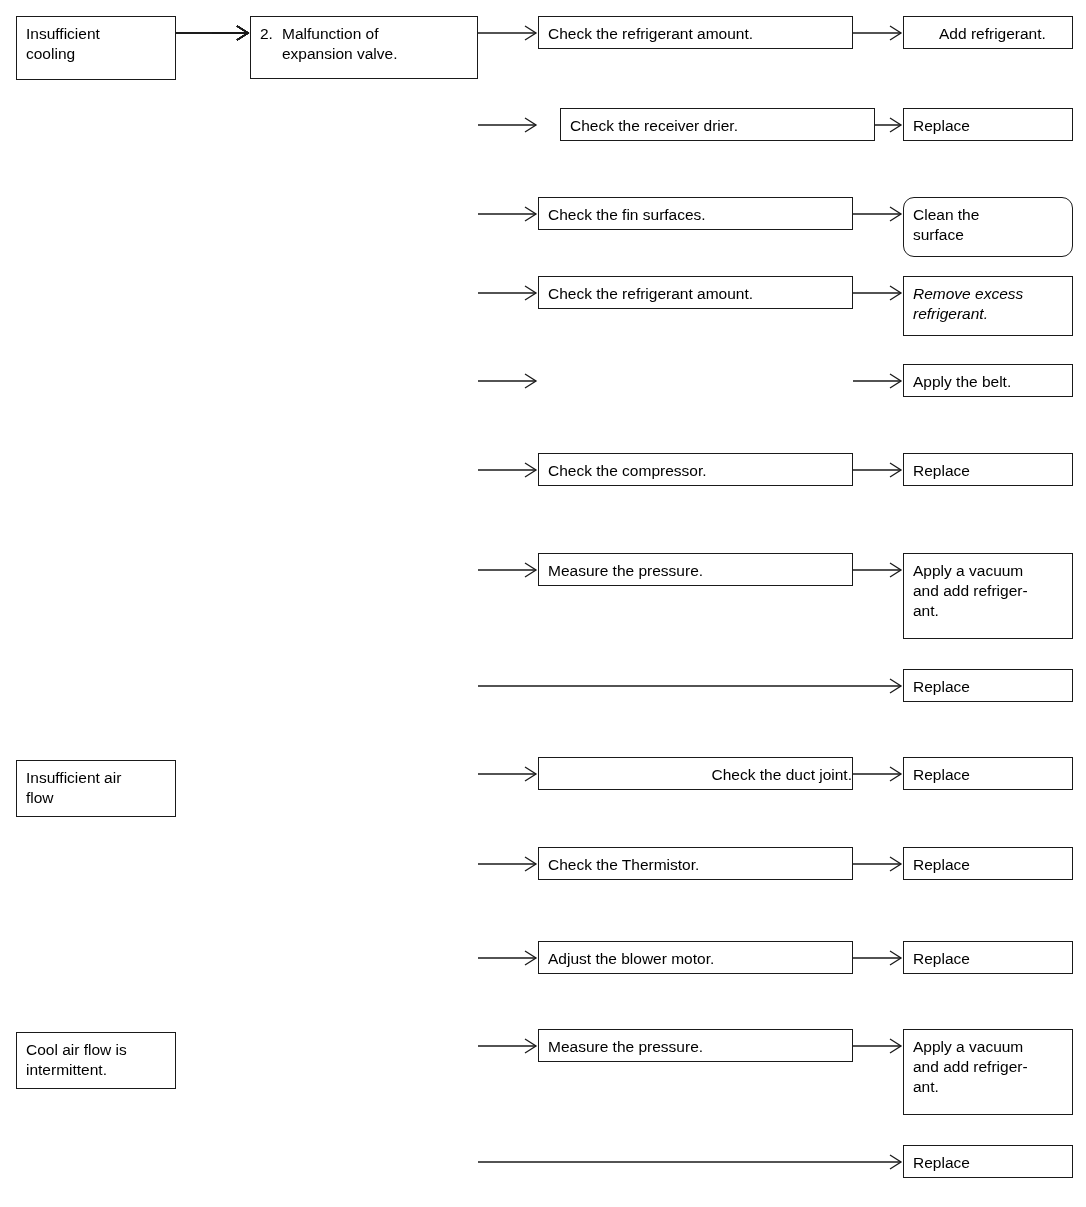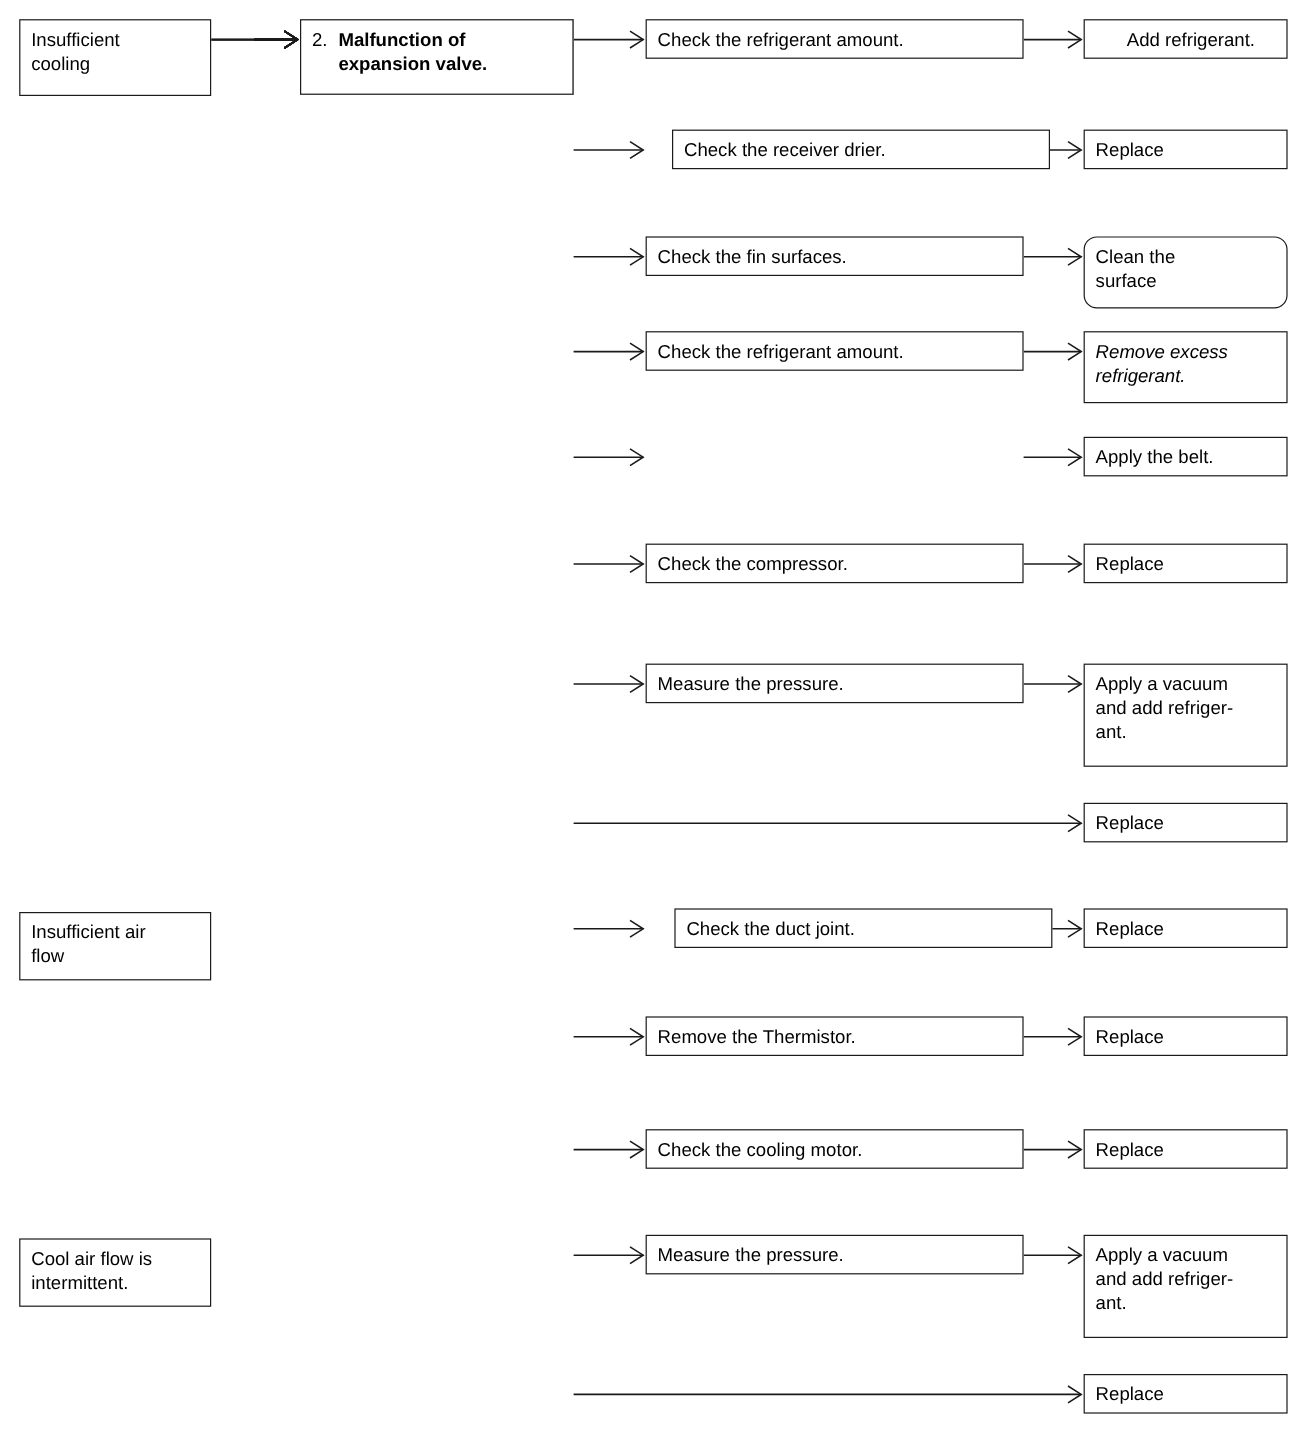--- a/index.html
+++ b/index.html
@@ -28,21 +28,20 @@
     padding:7px 0 7px 9px;
     white-space:pre;
   }
   .node .num{
     display:inline-block;
     width:22px;
   }
   .node .txt{
     display:inline-block;
     vertical-align:top;
-    font-weight:bold;
   }
   .node.plain{padding-left:9px;}
 </style>
 </head>
 <body>
 
 <div id="page">
   <svg id="wires" viewBox="0 0 1086 1207" width="1086" height="1207">
       <line x1="212" y1="33" x2="248" y2="33" stroke="#1a1a1a" stroke-width="1.3"></line>
       <polyline points="237,26 248,33 237,40" fill="none" stroke="#1a1a1a" stroke-width="1.3"></polyline>
@@ -156,28 +155,28 @@
     <div class="node plain" style="left: 903px; top: 553px; width: 170px; height: 86px;">Apply a vacuum
 and add refriger-
 ant.</div>
     <div class="node" style="left: 250px; top: 16px; width: 228px; height: 63px;"><span class="num">8.</span><span class="txt">Clogged expansion
 valve.</span></div>
     <div class="node plain" style="left: 903px; top: 669px; width: 170px; height: 33px;">Replace</div>
     <div class="node plain" style="left: 16px; top: 760px; width: 160px; height: 57px;">Insufficient air
 flow</div>
     <div class="node" style="left: 250px; top: 16px; width: 228px; height: 63px;"><span class="num">1.</span><span class="txt">Leakage at a duct
 joint.</span></div>
-    <div class="node plain" style="left: 562px; top: 757px; width: 315px; height: 33px;">Check the duct joint.</div>
+    <div class="node plain" style="left: 538px; top: 757px; width: 315px; height: 33px; text-align: right;">Check the duct joint.</div>
     <div class="node plain" style="left: 903px; top: 757px; width: 170px; height: 33px;">Replace</div>
     <div class="node" style="left: 250px; top: 16px; width: 228px; height: 63px;"><span class="num">2.</span><span class="txt">Evaporator frost.</span></div>
-    <div class="node plain" style="left: 538px; top: 847px; width: 315px; height: 33px;">Remove the Thermistor.</div>
+    <div class="node plain" style="left: 538px; top: 847px; width: 315px; height: 33px;">Check the Thermistor.</div>
     <div class="node plain" style="left: 903px; top: 847px; width: 170px; height: 33px;">Replace</div>
     <div class="node" style="left: 250px; top: 16px; width: 228px; height: 63px;"><span class="num">3.</span><span class="txt">Malfunction of
 blower motor.</span></div>
-    <div class="node plain" style="left: 538px; top: 941px; width: 315px; height: 33px;">Check the cooling motor.</div>
+    <div class="node plain" style="left: 538px; top: 941px; width: 315px; height: 33px;">Adjust the blower motor.</div>
     <div class="node plain" style="left: 903px; top: 941px; width: 170px; height: 33px;">Replace</div>
     <div class="node plain" style="left: 16px; top: 1032px; width: 160px; height: 57px;">Cool air flow is
 intermittent.</div>
     <div class="node" style="left: 250px; top: 16px; width: 228px; height: 63px;"><span class="num">1.</span><span class="txt">Air in refrigerant.</span></div>
     <div class="node plain" style="left: 538px; top: 1029px; width: 315px; height: 33px;">Measure the pressure.</div>
     <div class="node plain" style="left: 903px; top: 1029px; width: 170px; height: 86px;">Apply a vacuum
 and add refriger-
 ant.</div>
     <div class="node" style="left: 250px; top: 16px; width: 228px; height: 63px;"><span class="num">2.</span><span class="txt">Malfunction of
 expansion valve.</span></div>

